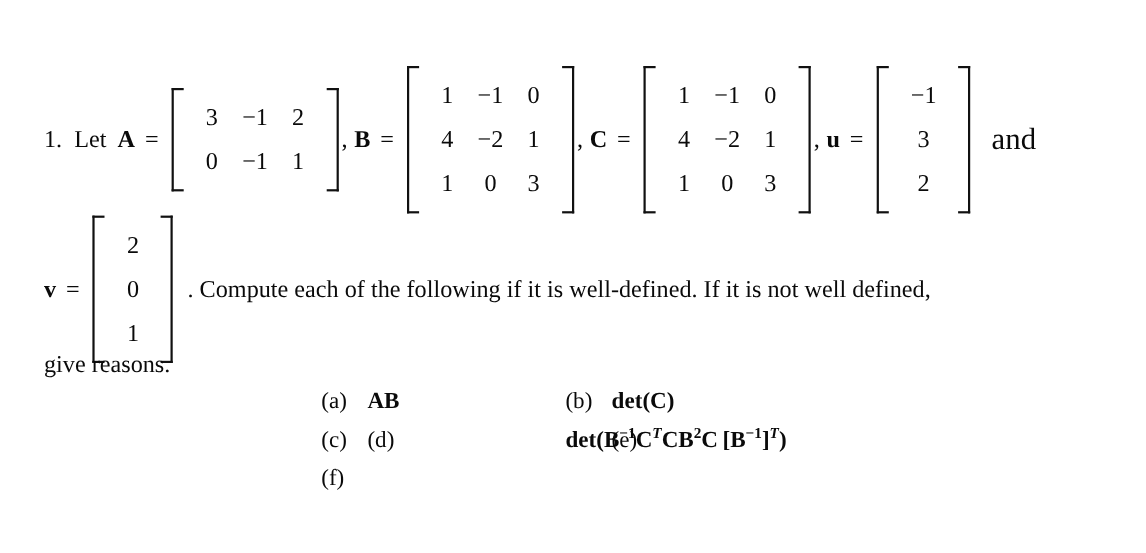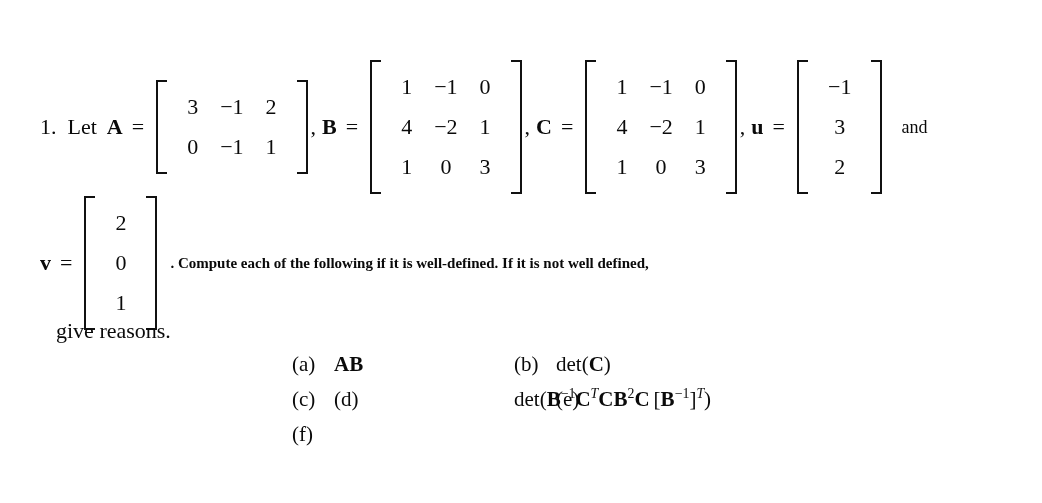--- a/index.html
+++ b/index.html
@@ -63,45 +63,44 @@
     padding: 9px 11px;
     text-align: center;
     white-space: nowrap;
   }
   .mgrid.cols3 { grid-template-columns: repeat(3, auto); }
   .mgrid.cols1 { grid-template-columns: auto; }
 
   
   #line1 { position: absolute; left: 40px;  top: 60px;  }
   #line2 { position: absolute; left: 40px;  top: 196px; }
-  #givereasons { position: absolute; left: 56px; top: 318px; font-size: 22px; }
+  #givereasons { position: absolute; left: 40px; top: 318px; font-size: 22px; }
 
   #line1 .num { padding-right: 11px; font-size: 22px; }
-  #line1 .and { padding-left: 16px; font-size: 18px; }
+  #line1 .and { padding-left: 16px; font-size: 28px; }
 
   #line2 .sentence {
     padding-left: 10px;
-    font-size: 15px;
-    font-weight: bold;
+    font-size: 22px;
   }
 
   
   #items {
     position: absolute;
     left: 292px;
     top: 352px;
     display: grid;
     grid-template-columns: 42px 180px 42px auto;
     row-gap: 10px;
     align-items: baseline;
     font-size: 21px;
   }
   #items .label { white-space: nowrap; }
   #items .expr  { white-space: nowrap; font-weight: bold; }
-  #items .expr .rm { font-weight: normal; }
+  #items .expr .rm { font-weight: bold; }
 
   sup {
     font-size: 0.66em;
     vertical-align: super;
     line-height: 0;
   }
   .ital { font-style: italic; }
   .dotop { padding: 0 5px; }
 </style>
 </head>

